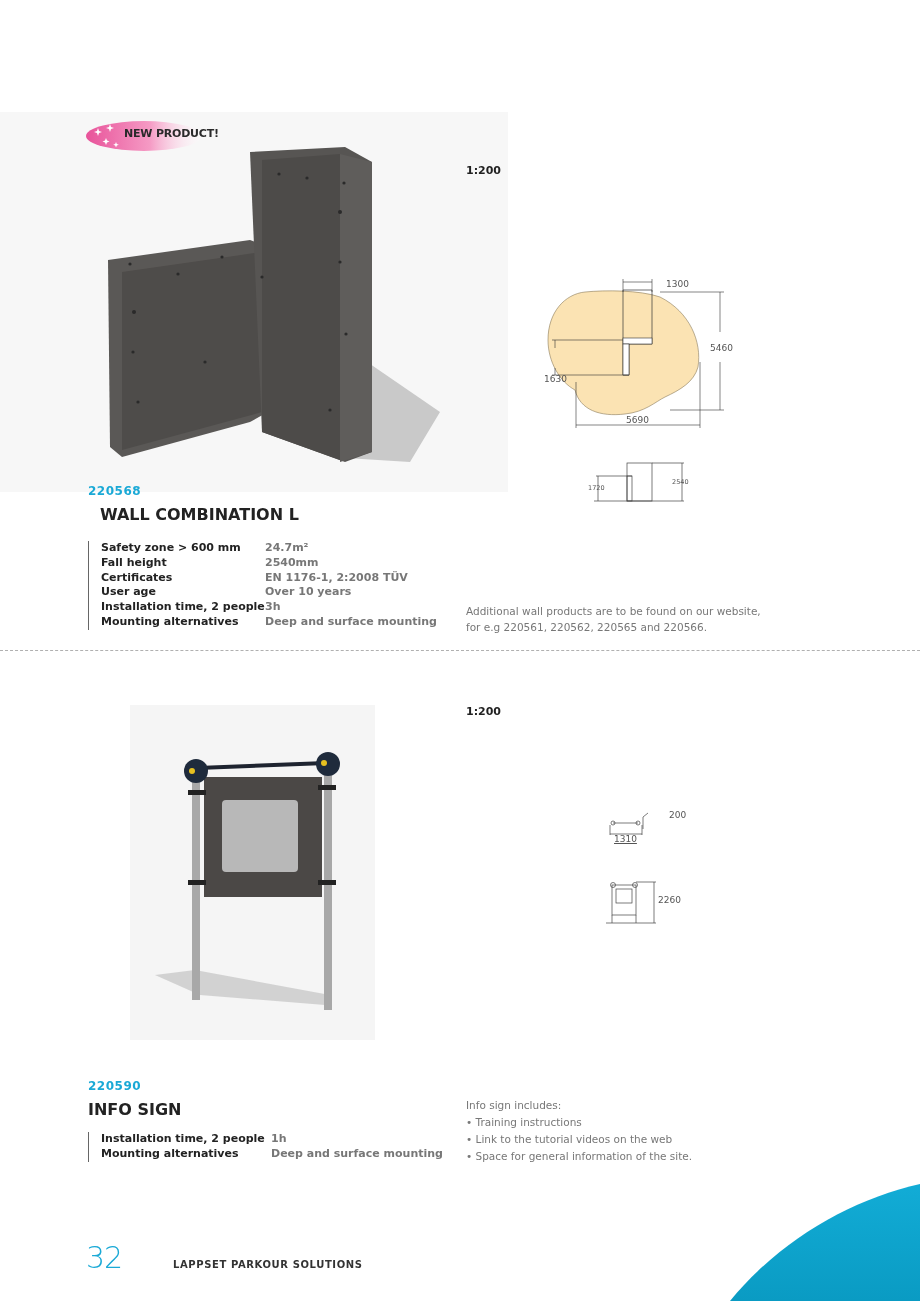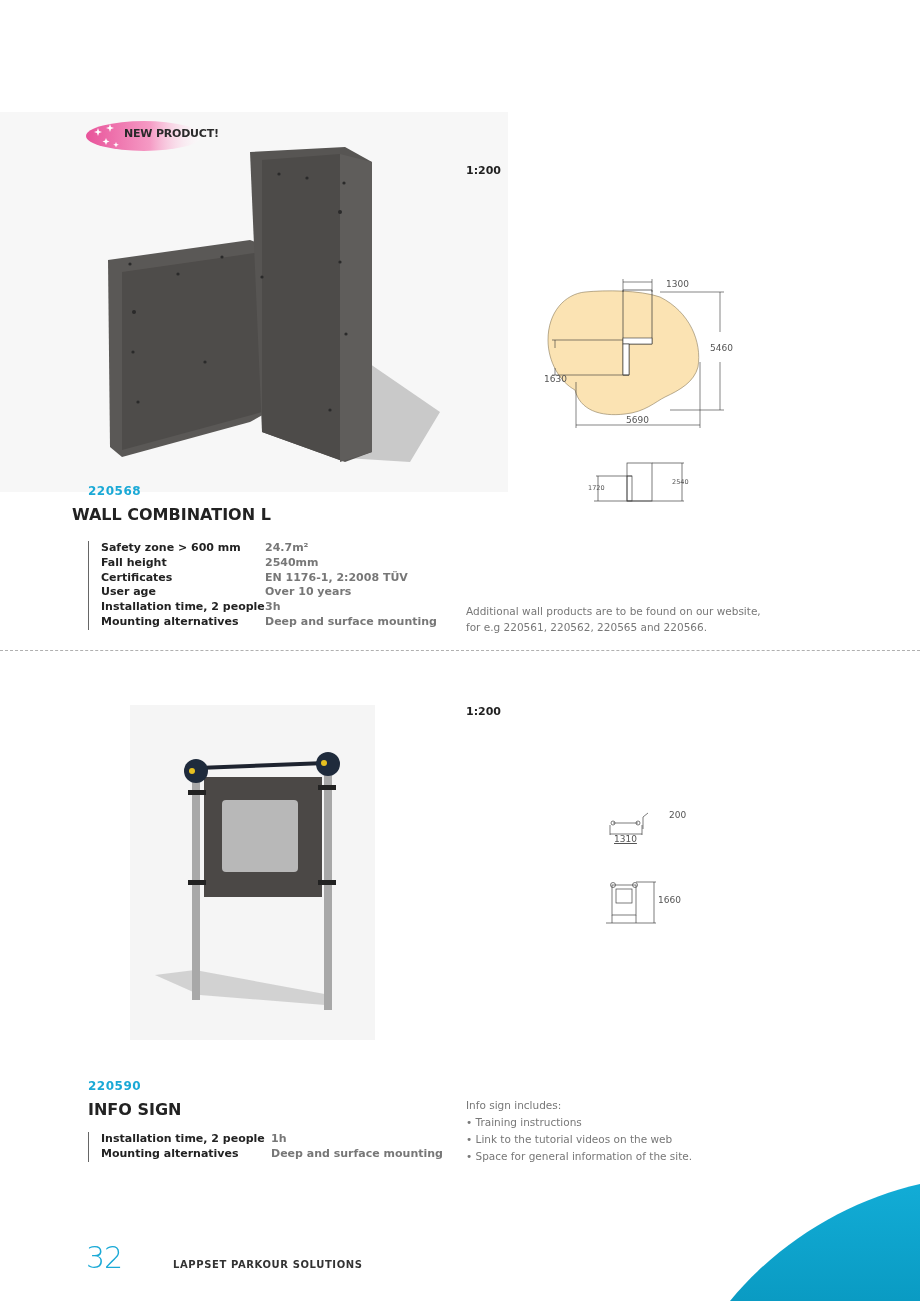--- a/index.html
+++ b/index.html
@@ -132,21 +132,21 @@
       <line x1="98" y1="3" x2="98" y2="41"></line>
       <line x1="12" y1="16" x2="48" y2="16"></line>
       <line x1="14" y1="16" x2="14" y2="41"></line>
     </g>
   </svg>
   <div class="abs dim-small" style="left:4px; top:24px;">1720</div>
   <div class="abs dim-small" style="left:88px; top:18px;">2540</div>
 </div>
 
 <div class="abs code" style="left:88px; top:484px;">220568</div>
-<div class="abs pname" style="left:72px; top:505px;">WALL COMBINATION L</div>
+<div class="abs pname" style="left:100px; top:505px;">WALL COMBINATION L</div>
 
 <div class="spec" style="left:88px; top:541px;">
   <div class="spec-row">
       <span class="spec-label" style="width:164px">Safety zone &gt; 600 mm</span>
       <span class="spec-val">24.7m²</span>
     </div>
   <div class="spec-row">
       <span class="spec-label" style="width:164px">Fall height</span>
       <span class="spec-val">2540mm</span>
     </div>
@@ -213,21 +213,21 @@
         <circle cx="35" cy="80" r="2.5"></circle>
       <line x1="36" y1="77" x2="56" y2="77"></line>
       <line x1="54" y1="77" x2="54" y2="118"></line>
       <line x1="6" y1="118" x2="56" y2="118"></line>
       <line x1="12" y1="110" x2="12" y2="118"></line>
         <line x1="36" y1="110" x2="36" y2="118"></line>
     </g>
   </svg>
   <div class="abs dim-text" style="left:49px; top:5px;margin-left:20px;">200</div>
   <div class="abs dim-text" style="left:14px; top:29px;text-decoration:underline;">1310</div>
-  <div class="abs dim-text" style="left:58px; top:90px;">1660</div>
+  <div class="abs dim-text" style="left:58px; top:90px;">2260</div>
 </div>
 
 <div class="abs code" style="left:88px; top:1079px;">220590</div>
 <div class="abs pname" style="left:88px; top:1100px;">INFO SIGN</div>
 
 <div class="spec" style="left:88px; top:1132px;">
   <div class="spec-row">
       <span class="spec-label" style="width:170px">Installation time, 2 people</span>
       <span class="spec-val">1h</span>
     </div>

